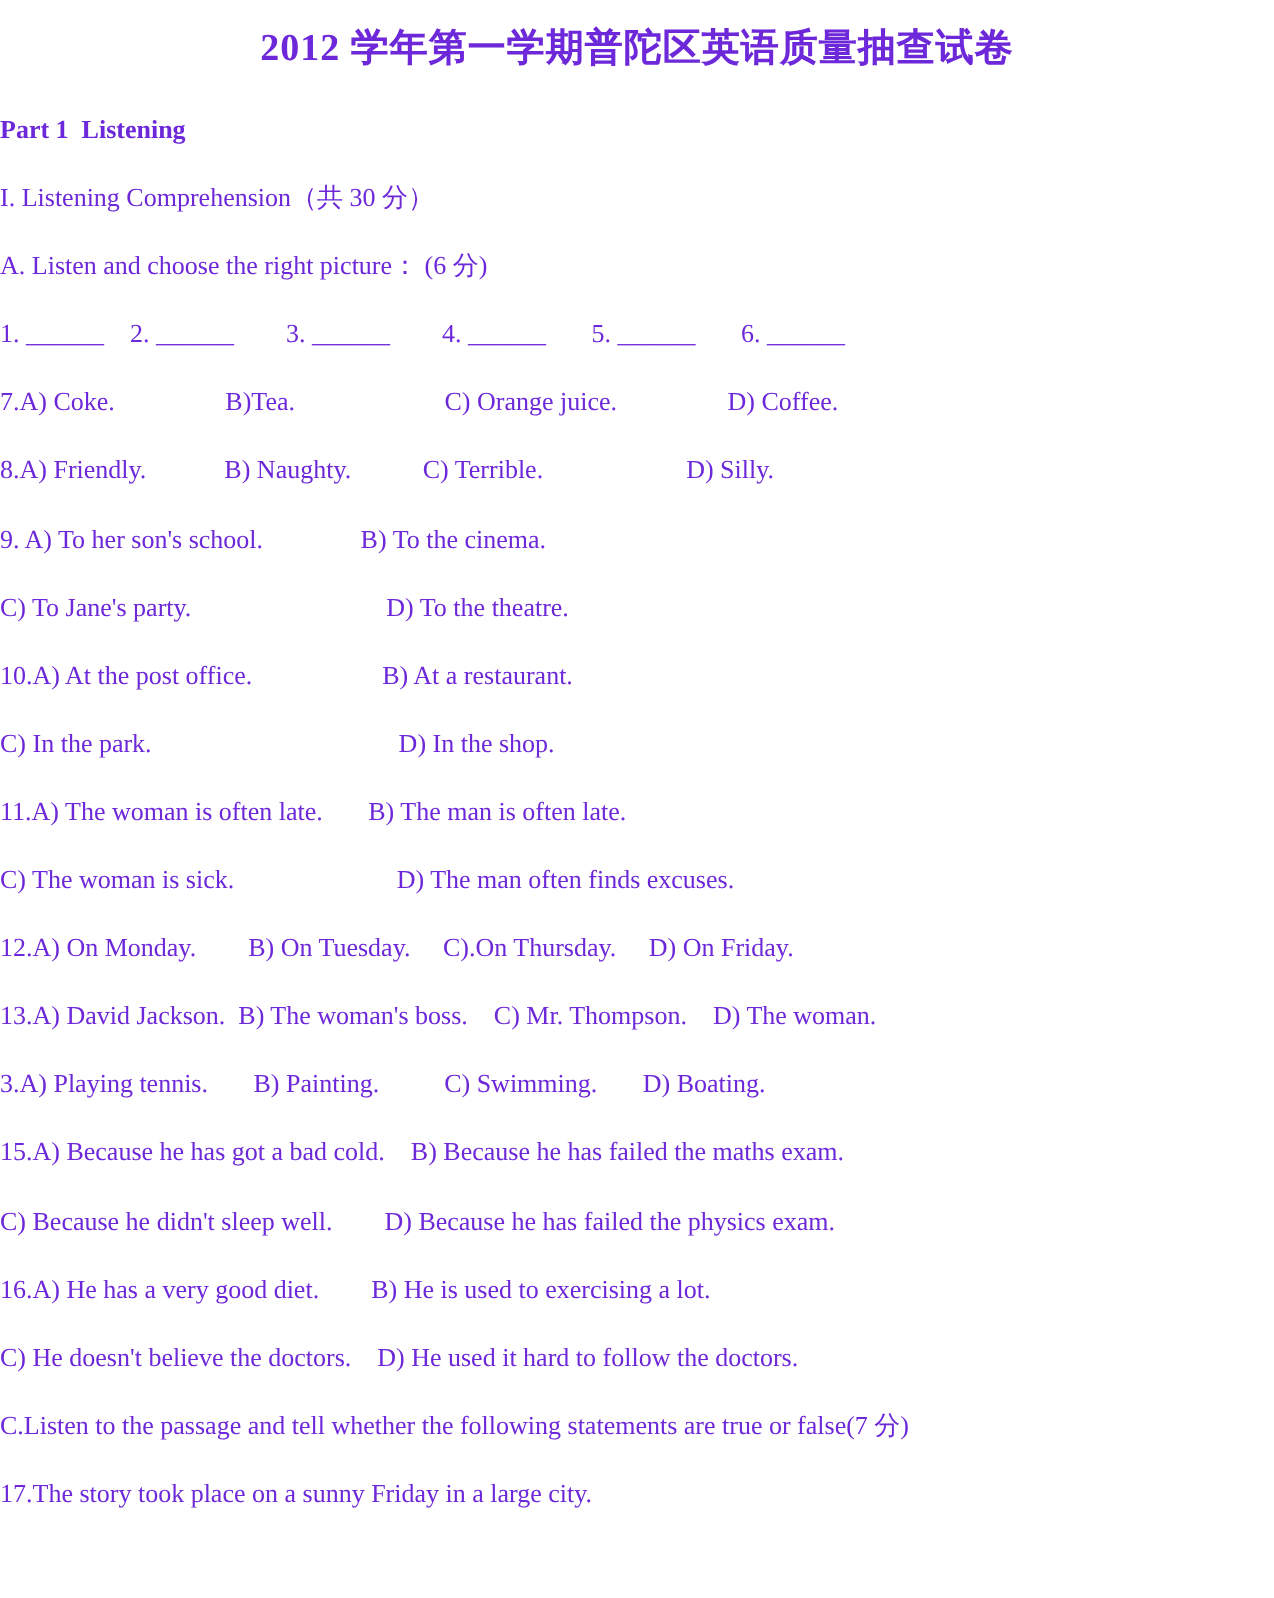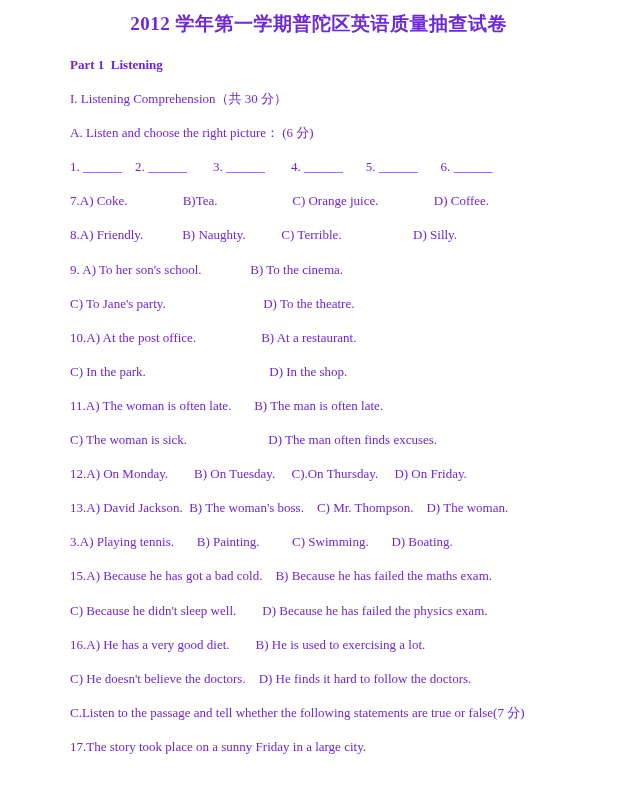--- a/index.html
+++ b/index.html
@@ -19,21 +19,20 @@
   .doc-title {
     padding-top: 11px;
     height: 37px;
     text-align: center;
     font-size: 19px;
     font-weight: bold;
     letter-spacing: 0.5px;
     white-space: pre;
   }
   .content {
-    padding-left: 70px;
     padding-right: 10px;
   }
   .line {
     white-space: pre;
     font-size: 13px;
     line-height: 34.1px;
     height: 34.1px;
     overflow: hidden;
   }
   .bold {
@@ -59,18 +58,18 @@
     <div class="line">10.A) At the post office.                    B) At a restaurant.</div>
     <div class="line">C) In the park.                                      D) In the shop.</div>
     <div class="line">11.A) The woman is often late.       B) The man is often late.</div>
     <div class="line">C) The woman is sick.                         D) The man often finds excuses.</div>
     <div class="line">12.A) On Monday.        B) On Tuesday.     C).On Thursday.     D) On Friday.</div>
     <div class="line">13.A) David Jackson.  B) The woman's boss.    C) Mr. Thompson.    D) The woman.</div>
     <div class="line">3.A) Playing tennis.       B) Painting.          C) Swimming.       D) Boating.</div>
     <div class="line">15.A) Because he has got a bad cold.    B) Because he has failed the maths exam.</div>
     <div class="line">C) Because he didn't sleep well.        D) Because he has failed the physics exam.</div>
     <div class="line">16.A) He has a very good diet.        B) He is used to exercising a lot.</div>
-    <div class="line">C) He doesn't believe the doctors.    D) He finds it hard to follow the doctors.</div>
+    <div class="line">C) He doesn't believe the doctors.    D) He used it hard to follow the doctors.</div>
     <div class="line">C.Listen to the passage and tell whether the following statements are true or false(7 分)</div>
     <div class="line">17.The story took place on a sunny Friday in a large city.</div>
   </div>
 
 </div>
 
 </body></html>

